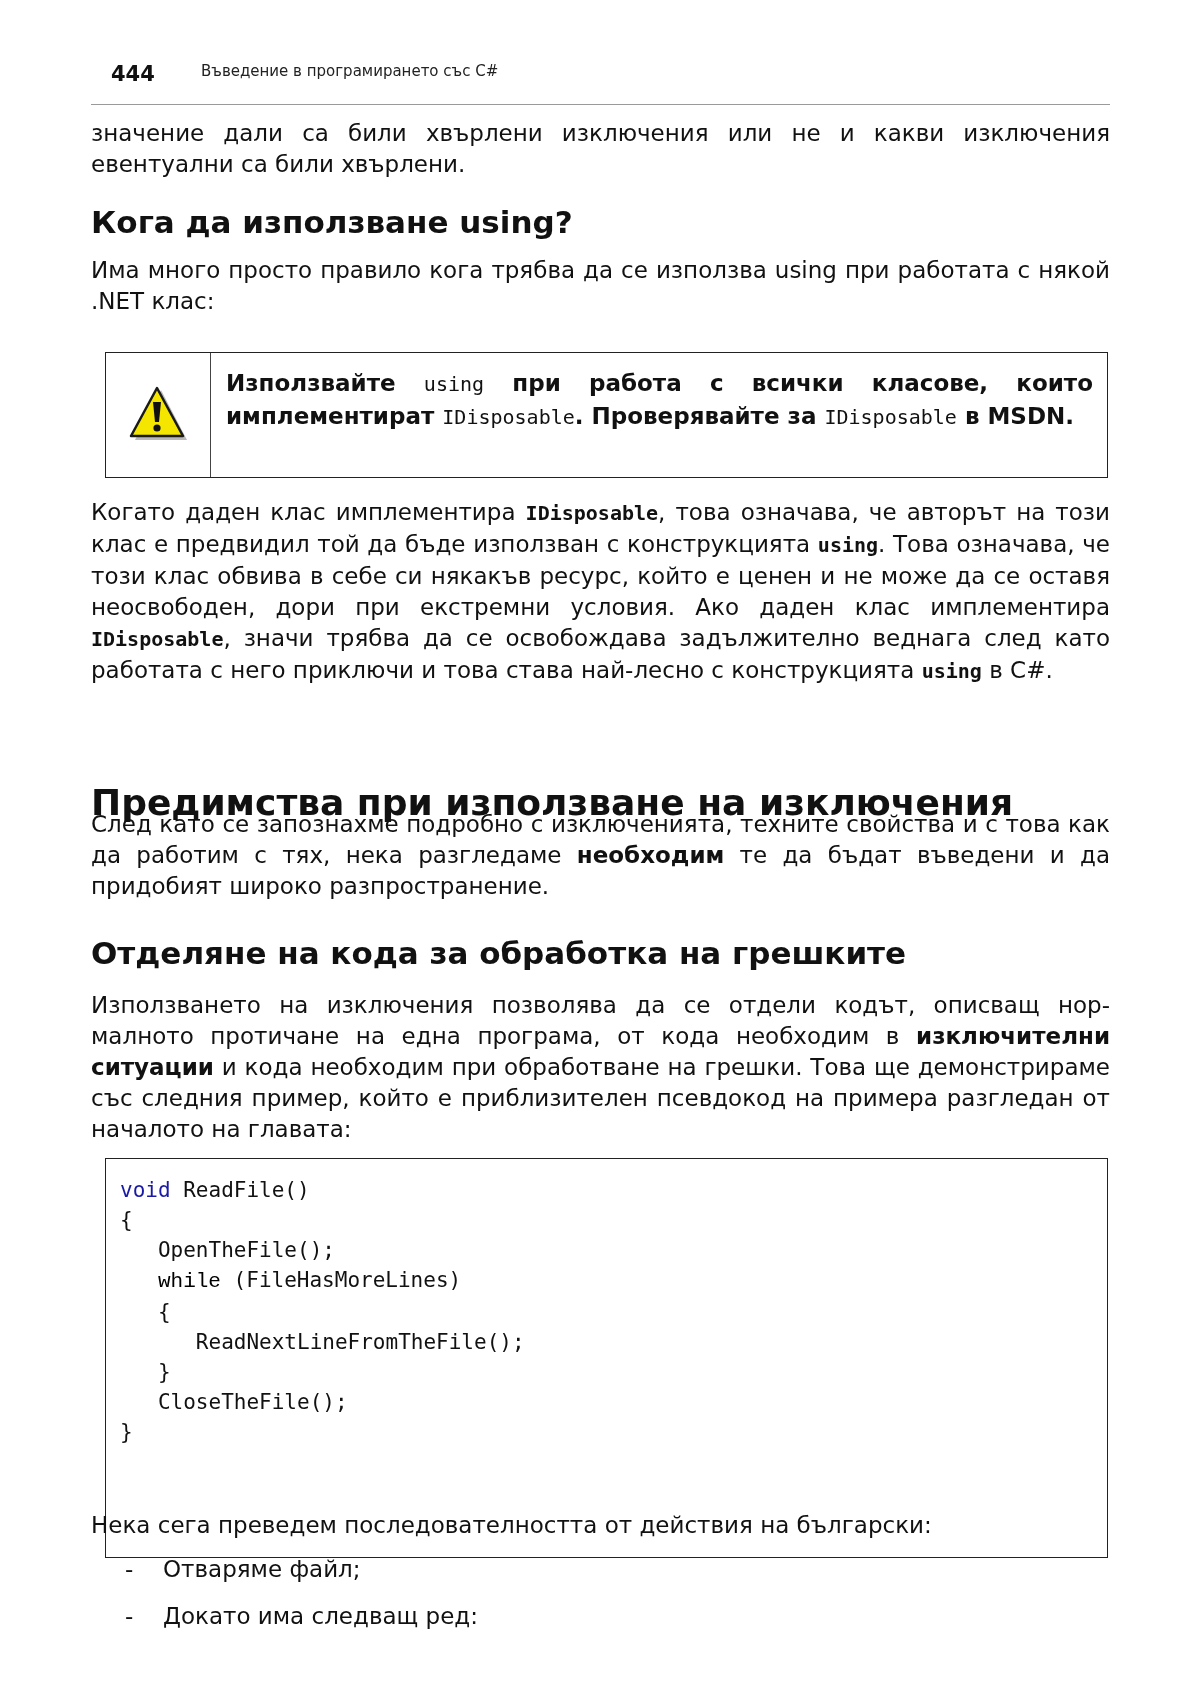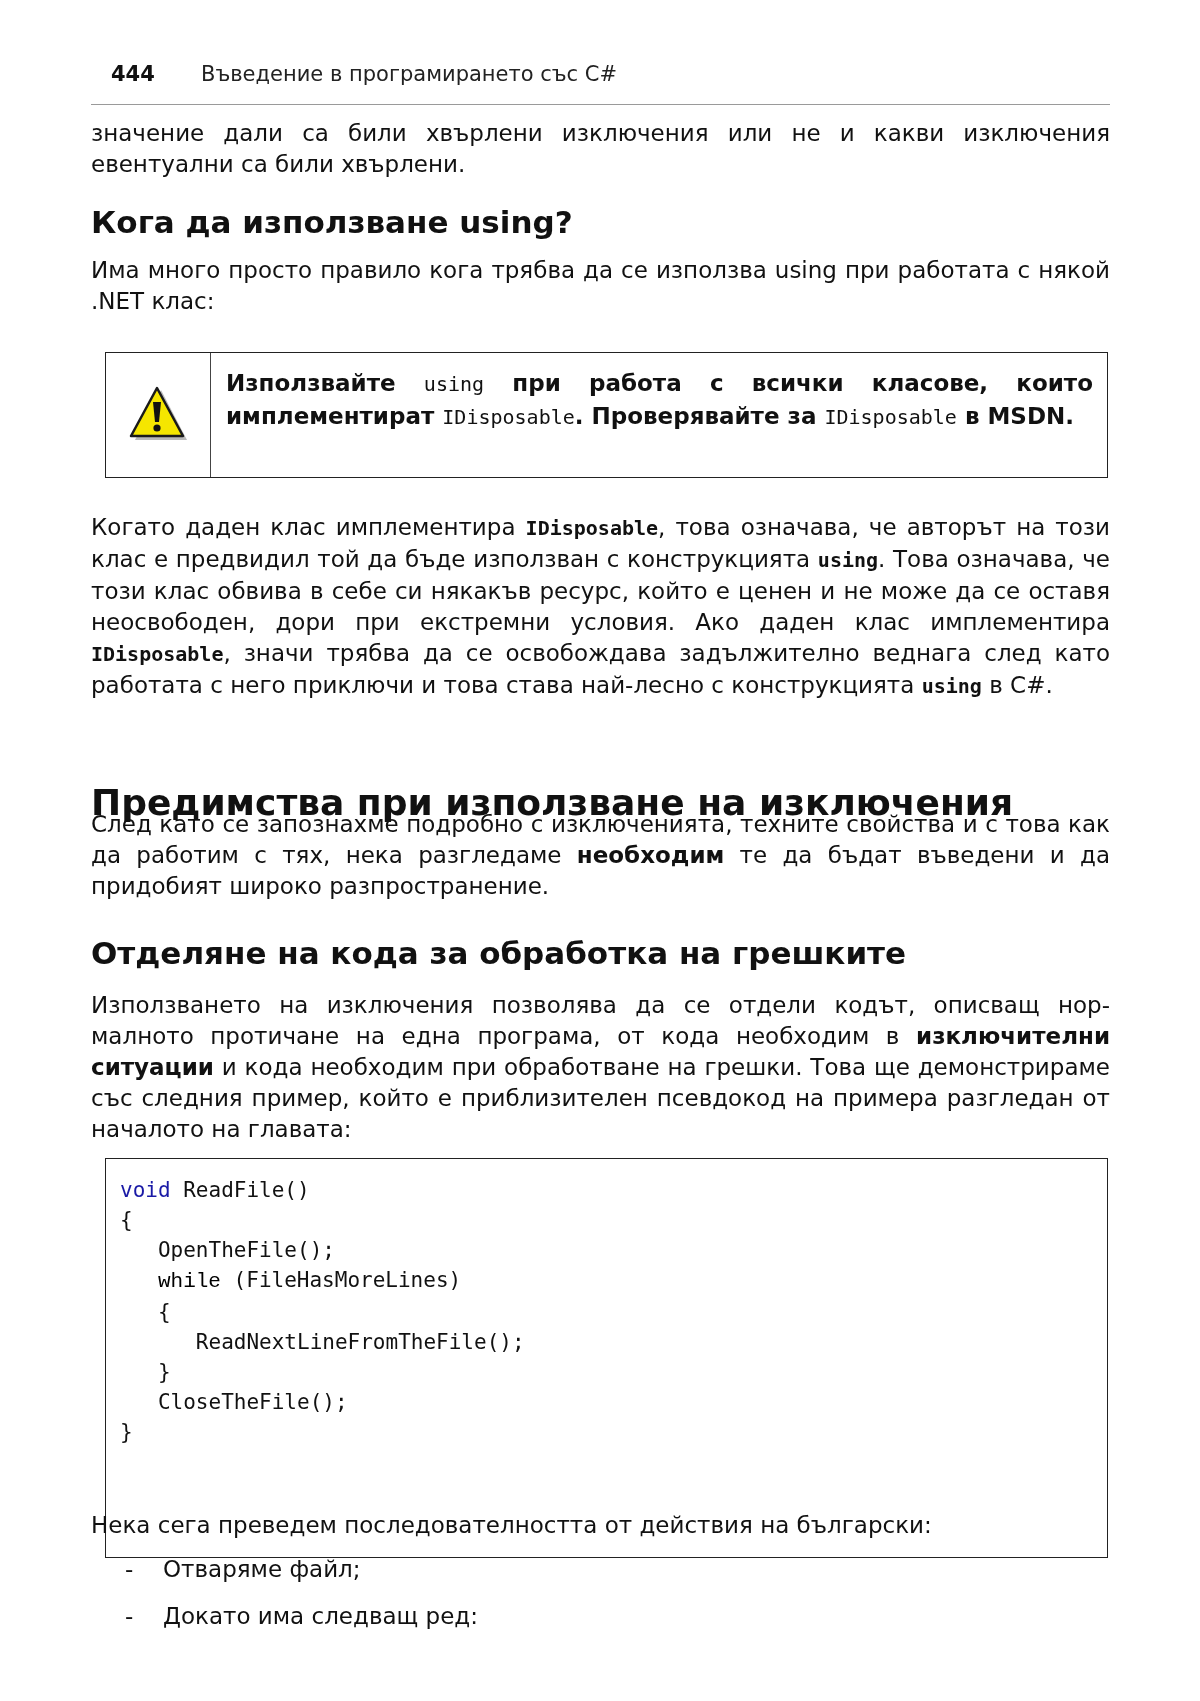--- a/index.html
+++ b/index.html
@@ -2,21 +2,21 @@
 <html><head>
 <meta charset="utf-8">
 <style>
   html, body { margin: 0; padding: 0; background: #ffffff; }
   body { width: 1200px; height: 1701px; position: relative; overflow: hidden;
          font-family: "DejaVu Sans", sans-serif; color: #111; }
   .page { position: absolute; left: 91px; top: 0; width: 1019px; }
   .header { position: absolute; top: 60px; left: 0; width: 1019px; height: 44px;
             border-bottom: 1px solid #9a9a9a; }
   .page-num { position: absolute; left: 0; top: 2px; font-weight: bold; font-size: 21px; margin-left: 20px; }
-  .running-title { position: absolute; left: 110px; top: 2px; font-size: 21px; color: #222; text-align: center; }
+  .running-title { position: absolute; left: 110px; top: 2px; font-size: 15px; color: #222; text-align: center; }
 
   p.body { margin: 0; font-size: 23px; line-height: 31px; text-align: justify; }
   .mono { font-family: "DejaVu Sans Mono", monospace; font-size: 20px; }
   b.mono { font-weight: bold; }
 
   .blk { position: absolute; left: 0; width: 1019px; }
   h2.h-mid { margin: 0; font-size: 31px; font-weight: bold; }
   h1.h-big { margin: 0; font-size: 36px; font-weight: bold; }
 
   .warn-box { position: absolute; left: 14px; top: 352px; width: 1003px; height: 126px;
@@ -65,21 +65,21 @@
         <polygon points="30,2 56,50 4,50" fill="#f5e600" stroke="#1a1a1a" stroke-width="2.5" stroke-linejoin="round"></polygon>
         <path d="M26,16 L34,16 L32,36 L28,36 Z" fill="#111"></path>
         <circle cx="30" cy="42" r="3.6" fill="#111"></circle>
       </svg>
     </div>
     <div class="warn-text">
       <span>Използвайте </span><span class="mono">using</span><span> при работа с всички класове, които имплементират </span><span class="mono">IDisposable</span><span>. Проверявайте за </span><span class="mono">IDisposable</span><span> в MSDN.</span>
     </div>
   </div>
 
-  <div class="blk" style="top:512px;">
+  <div class="blk" style="top:497px;">
     <p class="body"><span>Когато даден клас имплементира </span><b class="mono">IDisposable</b><span>, това означава, че авторът на този клас е предвидил той да бъде използван с конструкцията </span><b class="mono">using</b><span>. Това означава, че този клас обвива в себе си някакъв ресурс, който е ценен и не може да се оставя неосвободен, дори при екстремни условия. Ако даден клас имплементира </span><b class="mono">IDisposable</b><span>, значи трябва да се освобождава задължително веднага след като работата с него приключи и това става най-лесно с конструкцията </span><b class="mono">using</b><span> в C#.</span></p>
   </div>
 
   <div class="blk" style="top:750px;margin-top:32px;">
     <h1 class="h-big">Предимства при използване на изключения</h1>
   </div>
 
   <div class="blk" style="top:809px;">
     <p class="body"><span>След като се запознахме подробно с изключенията, техните свойства и с това как да работим с тях, нека разгледаме </span><b>необходим</b><span> те да бъдат въведени и да придобият широко разпространение.</span></p>
   </div>

